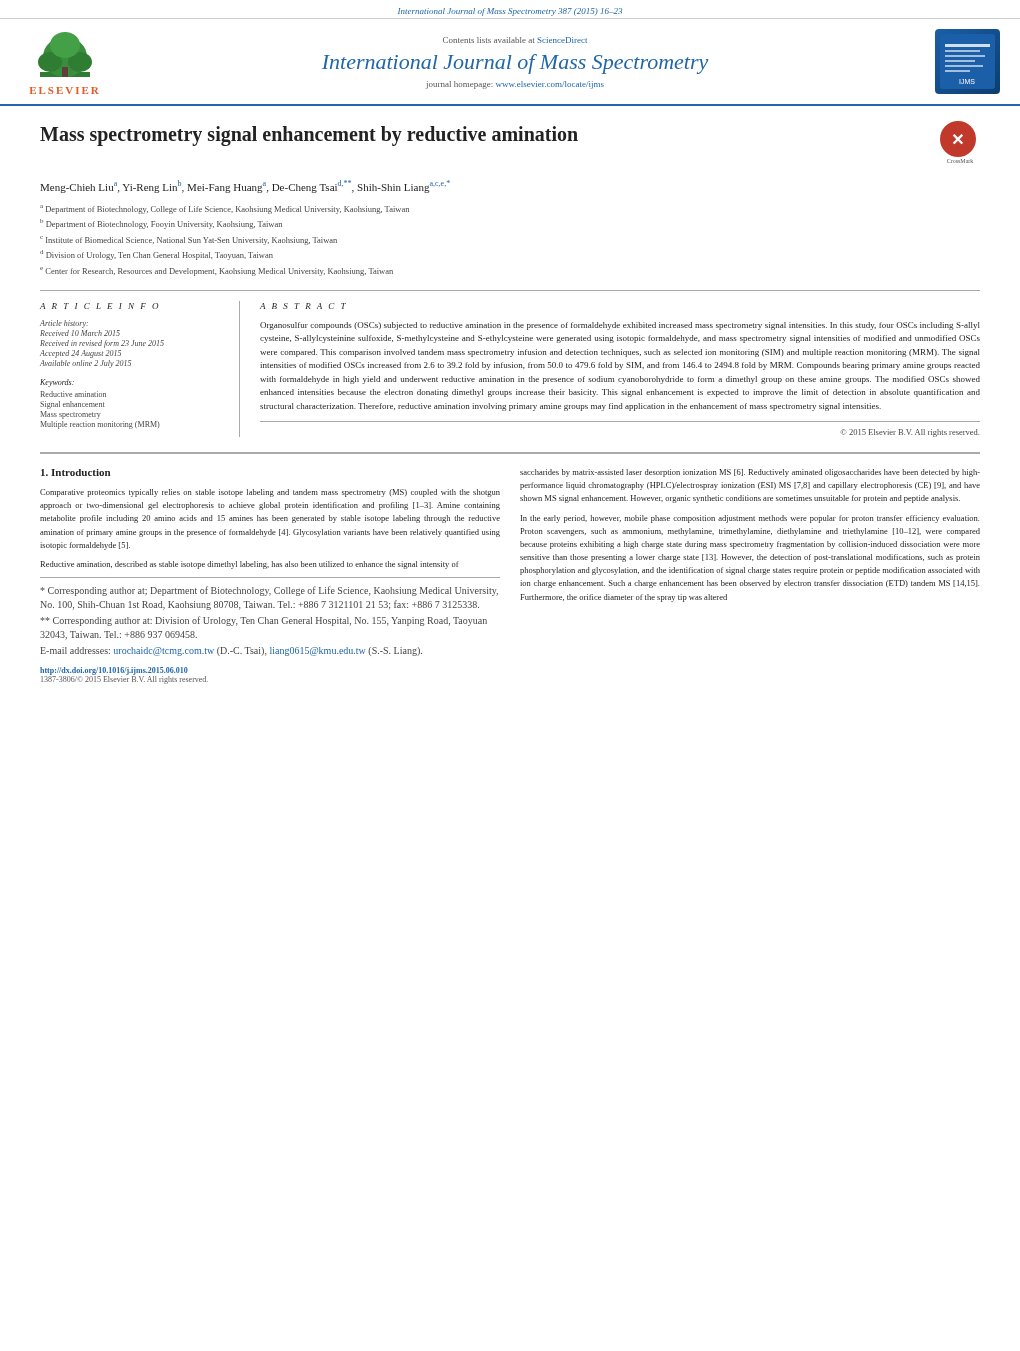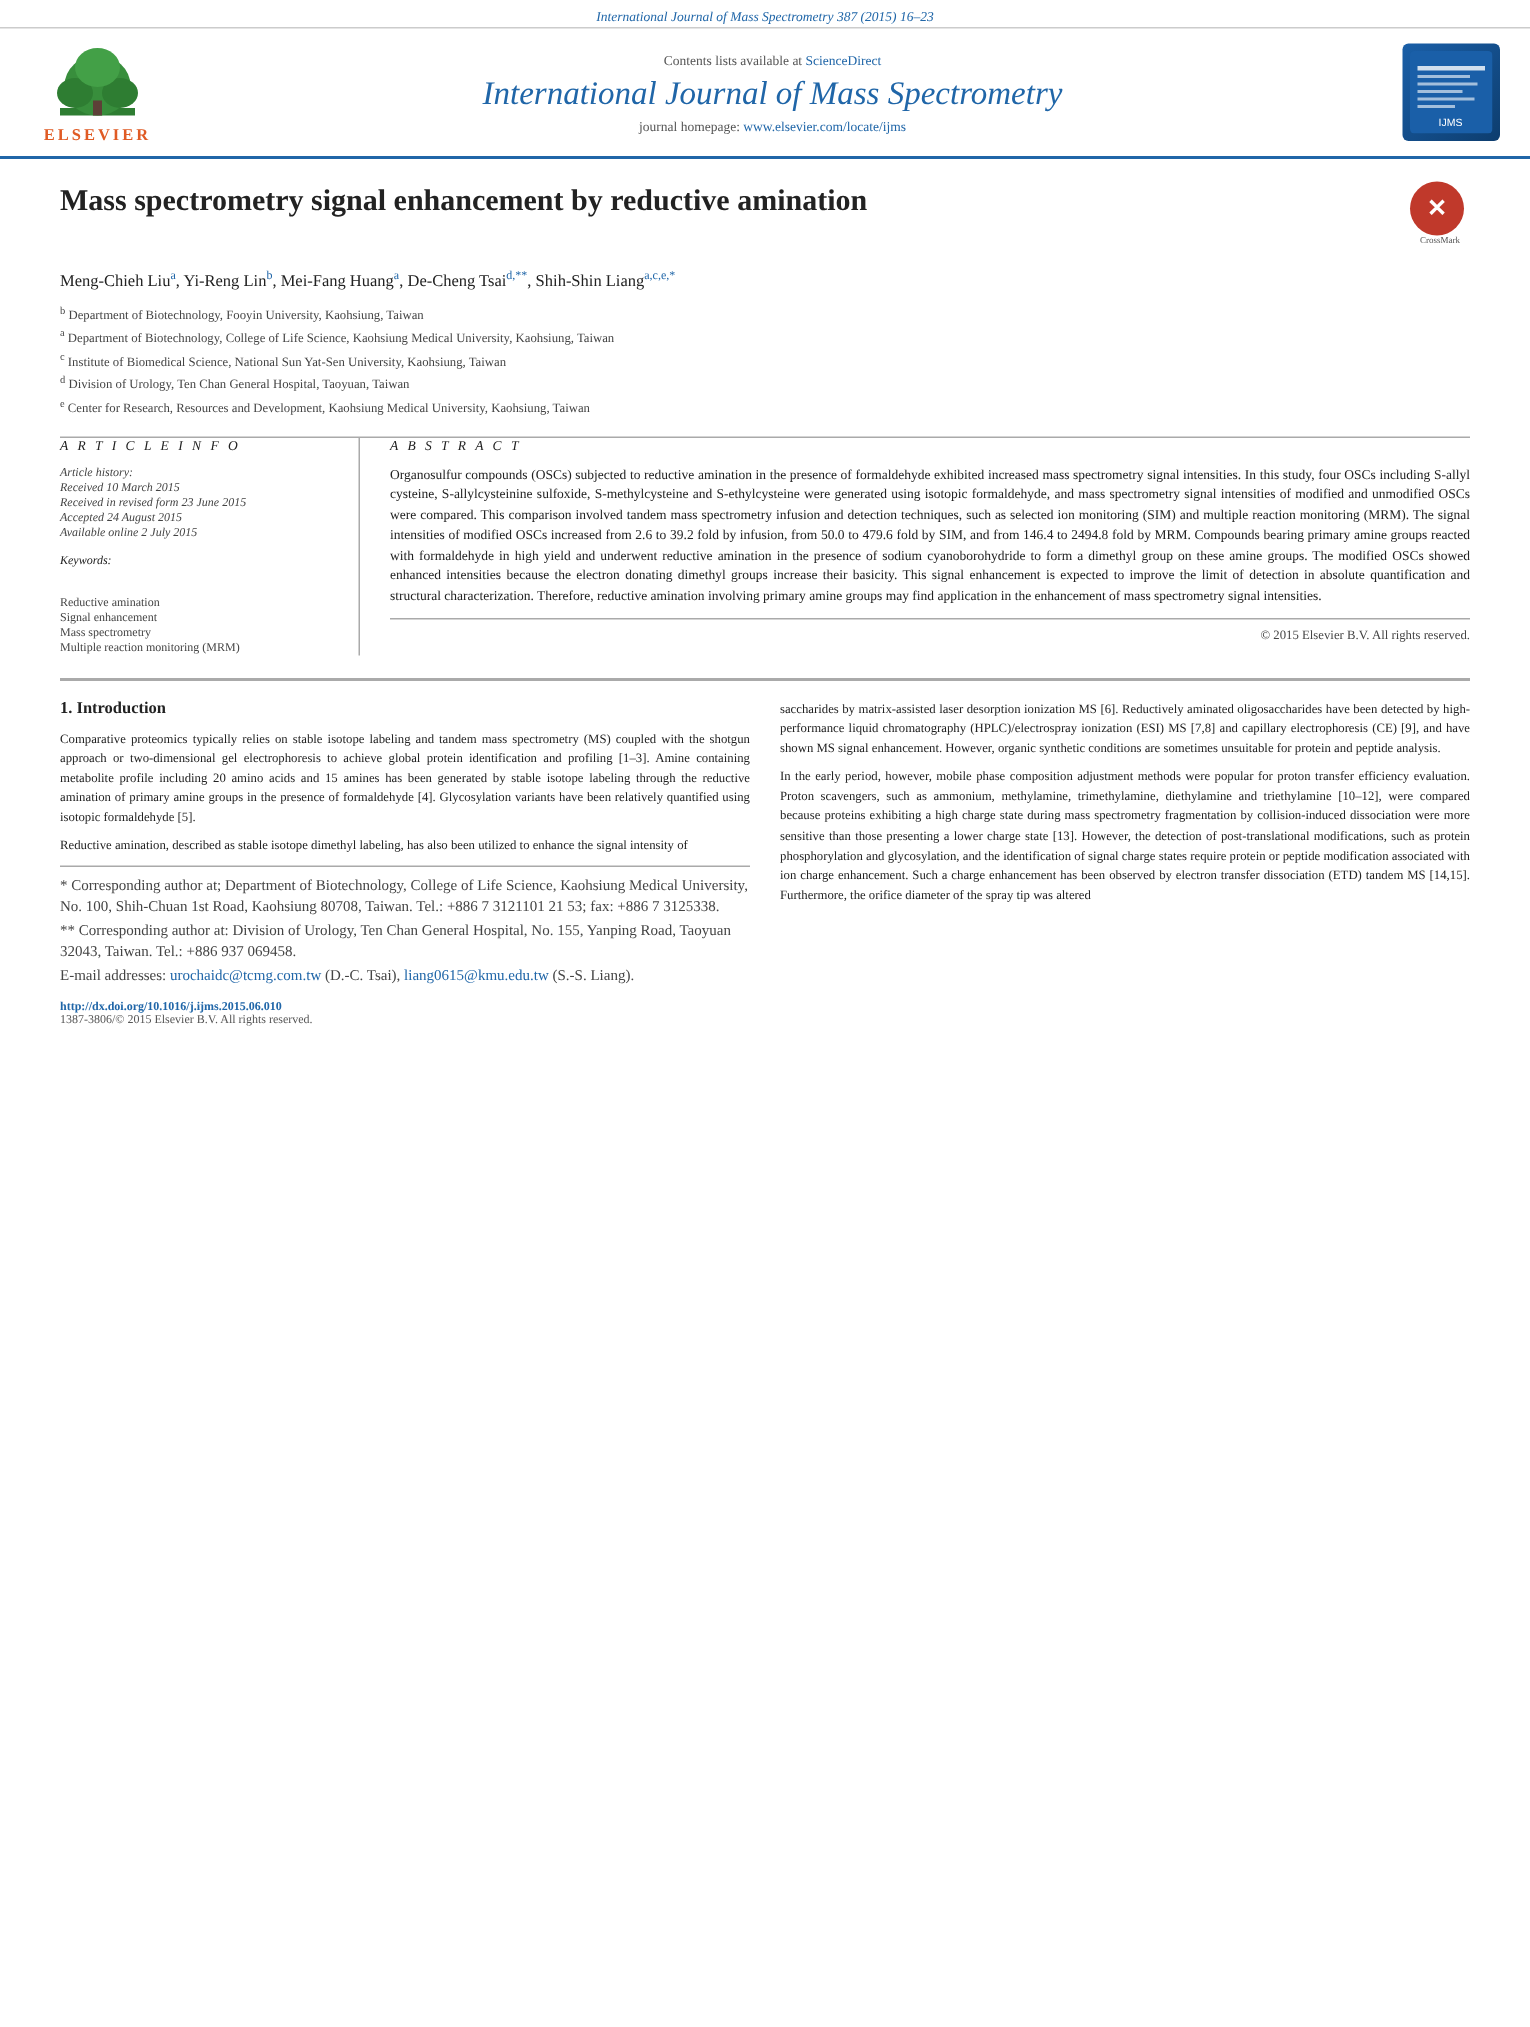--- a/index.html
+++ b/index.html
@@ -166,21 +166,21 @@
     .affiliations sup {
       font-size: 7px;
     }
 
     
     .two-col {
       display: flex;
       gap: 20px;
       margin-bottom: 15px;
       border-top: 1px solid #aaa;
-      padding-top: 0;
+      padding-top: 10px;
     }
     .left-col {
       width: 200px;
       flex-shrink: 0;
       border-right: 1px solid #aaa;
       padding-right: 15px;
     }
     .right-col {
       flex: 1;
     }
@@ -201,21 +201,21 @@
       margin-bottom: 10px;
       font-style: italic;
     }
     .article-history p {
       margin-bottom: 1px;
     }
 
     .keywords-label {
       font-size: 8px;
       font-style: italic;
-      margin-bottom: 19px;
+      margin-bottom: 3px;
       color: #222;
     }
     .keyword-item {
       font-size: 8px;
       color: #444;
       margin-bottom: 1px;
     }
 
     
     .abstract-text {
@@ -359,22 +359,22 @@
         <div style="font-size:6px; text-align:center; margin-top:1px; color:#555;">CrossMark</div>
       </div>
     </div>
 
     <div class="authors">
       Meng-Chieh Liu<sup>a</sup>, Yi-Reng Lin<sup>b</sup>, Mei-Fang Huang<sup>a</sup>, De-Cheng Tsai<sup>d,**</sup>,
       Shih-Shin Liang<sup>a,c,e,*</sup>
     </div>
 
     <div class="affiliations">
+      <p><sup>a</sup> Department of Biotechnology, College of Life Science, Kaohsiung Medical University, Kaohsiung, Taiwan</p>
       <p><sup>b</sup> Department of Biotechnology, Fooyin University, Kaohsiung, Taiwan</p>
-      <p><sup>a</sup> Department of Biotechnology, College of Life Science, Kaohsiung Medical University, Kaohsiung, Taiwan</p>
       <p><sup>c</sup> Institute of Biomedical Science, National Sun Yat-Sen University, Kaohsiung, Taiwan</p>
       <p><sup>d</sup> Division of Urology, Ten Chan General Hospital, Taoyuan, Taiwan</p>
       <p><sup>e</sup> Center for Research, Resources and Development, Kaohsiung Medical University, Kaohsiung, Taiwan</p>
     </div>
 
     <div class="two-col">
 
       <div class="left-col">
         <div class="section-header">A R T I C L E   I N F O</div>
 

